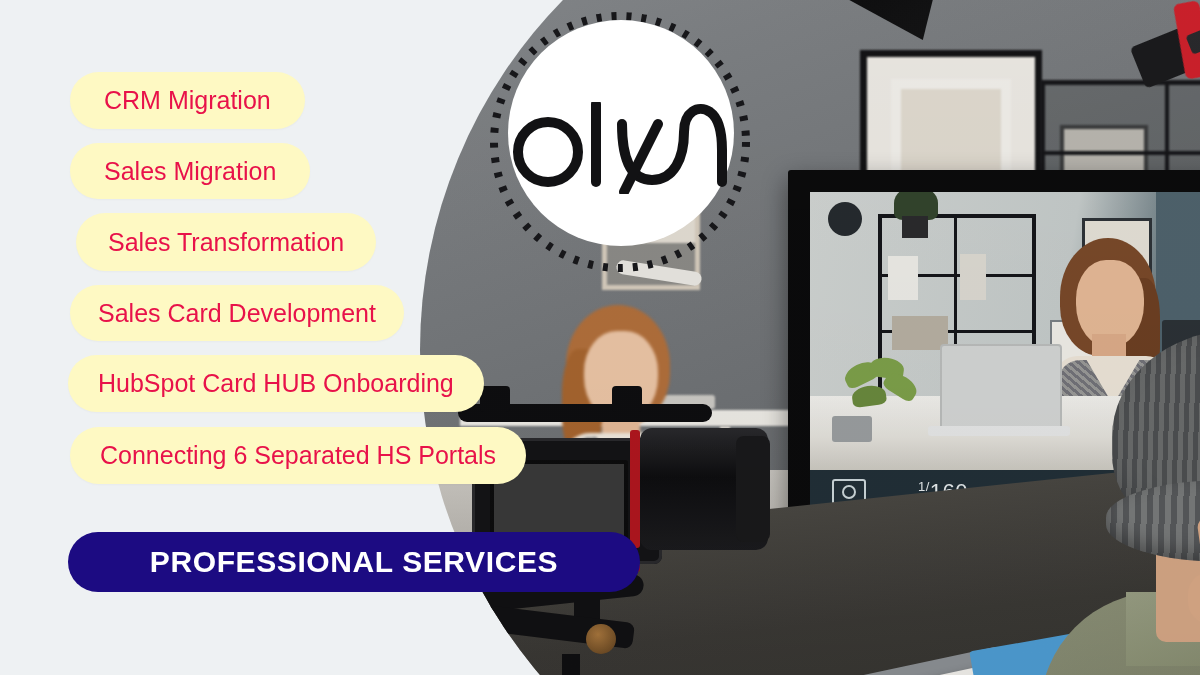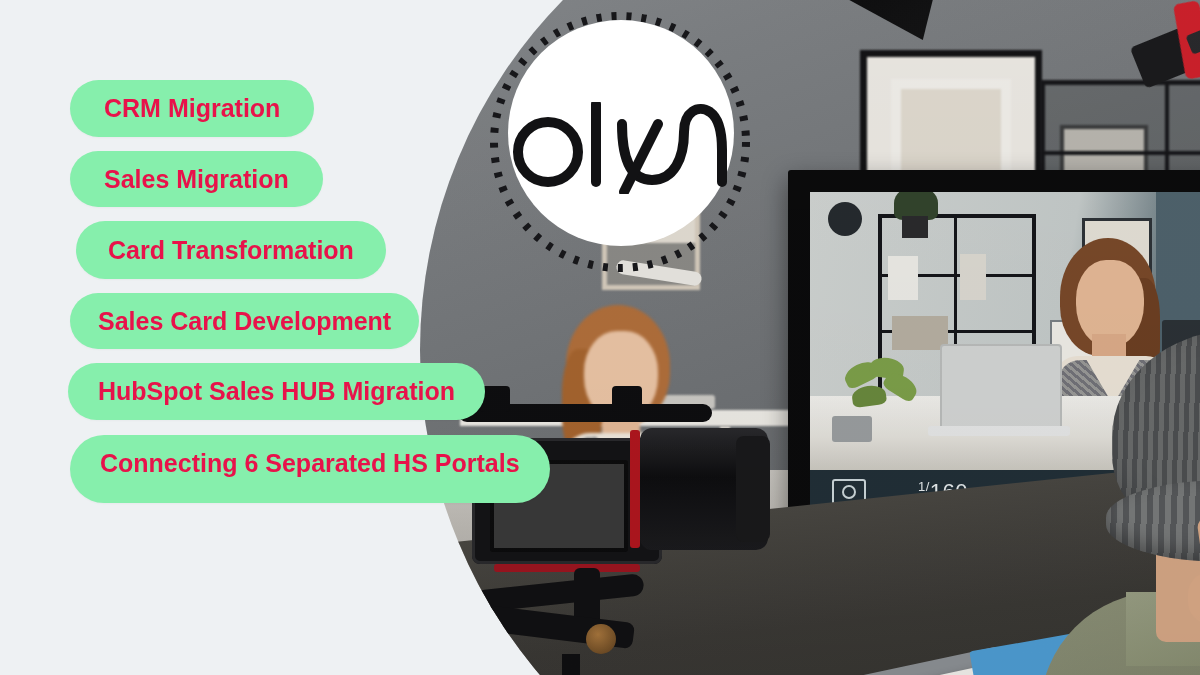--- a/index.html
+++ b/index.html
@@ -204,32 +204,32 @@
   .hand{position:absolute;left:128px;top:186px;width:96px;height:120px;}
   .hand b{position:absolute;background:#dcab88;border-radius:14px;display:block;}
   .hand b.f1{left:14px;top:0;width:22px;height:84px;transform:rotate(-8deg);}
   .hand b.f3{left:0;top:56px;width:56px;height:52px;border-radius:22px;}
 
   .photo-tint{position:absolute;inset:0;background:linear-gradient(180deg,rgba(0,0,0,.03),rgba(0,0,0,.07));}
 
   
   .pill-list{position:absolute;left:0;top:0;width:620px;}
   .pill{
-    display:inline-block;background:#86efac;border-radius:40px;
-    color:#e8124a;font-weight:bold;
+    display:inline-block;background:#fef9c3;border-radius:40px;
+    color:#e8124a;font-weight:normal;
     font-family:"Liberation Sans", sans-serif;
-    white-space:nowrap;box-shadow:0 1px 2px rgba(0,0,0,.03);margin-top:8px;
+    white-space:nowrap;box-shadow:0 1px 2px rgba(0,0,0,.03);
   }
   .pill span{display:block;}
   .p1{position:absolute;left:70px;top:72px;height:57px;line-height:57px;padding:0 34px;font-size:25px;}
   .p2{position:absolute;left:70px;top:143px;height:56px;line-height:56px;padding:0 34px;font-size:25px;}
   .p3{position:absolute;left:76px;top:213px;height:58px;line-height:58px;padding:0 32px;font-size:25px;}
   .p4{position:absolute;left:70px;top:285px;height:56px;line-height:56px;padding:0 28px;font-size:25px;}
   .p5{position:absolute;left:68px;top:355px;height:57px;line-height:57px;padding:0 30px;font-size:25px;}
-  .p6{position:absolute;left:70px;top:427px;height:68px;line-height:57px;padding:0 30px;font-size:25px;}
+  .p6{position:absolute;left:70px;top:427px;height:57px;line-height:57px;padding:0 30px;font-size:25px;}
 
   .banner{
     position:absolute;left:68px;top:532px;width:572px;height:60px;
     background:#1c0b82;border-radius:34px;
     display:flex;align-items:center;justify-content:center;
     color:#ffffff;font-weight:bold;font-size:30px;letter-spacing:.6px;
     font-family:"Liberation Sans", sans-serif;
   }
 
   
@@ -392,33 +392,36 @@
   </div>
 
   <div class="pill-list">
     <div class="pill p1">
       <span>CRM Migration</span>
     </div>
     <div class="pill p2">
       <span>Sales Migration</span>
     </div>
     <div class="pill p3">
-      <span>Card Transformation</span>
+      <span>Sales Transformation</span>
     </div>
     <div class="pill p4">
       <span>Sales Card Development</span>
     </div>
     <div class="pill p5">
-      <span>HubSpot Sales HUB Migration</span>
+      <span>HubSpot Card HUB Onboarding</span>
     </div>
     <div class="pill p6">
       <span>Connecting 6 Separated HS Portals</span>
     </div>
   </div>
 
+  <div class="banner">
+    <span>PROFESSIONAL SERVICES</span>
+  </div>
 
   <div class="badge">
     <svg class="dots" viewBox="0 0 268 268">
       <circle cx="134" cy="134" r="126" fill="none" stroke="#17171a" stroke-width="8" stroke-dasharray="5 10" stroke-linecap="butt"></circle>
     </svg>
     <div class="disc"></div>
     <svg class="mark" viewBox="0 0 220 92">
       <g fill="none" stroke="#121214" stroke-width="10" stroke-linecap="round">
         <circle cx="36" cy="50" r="30"></circle>
         <path d="M84 2 L84 80"></path>

